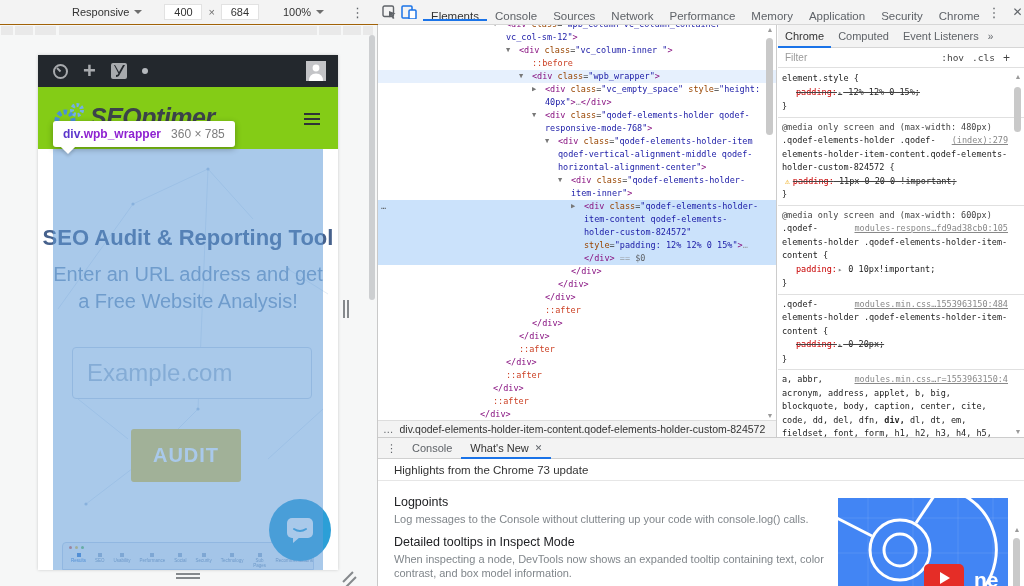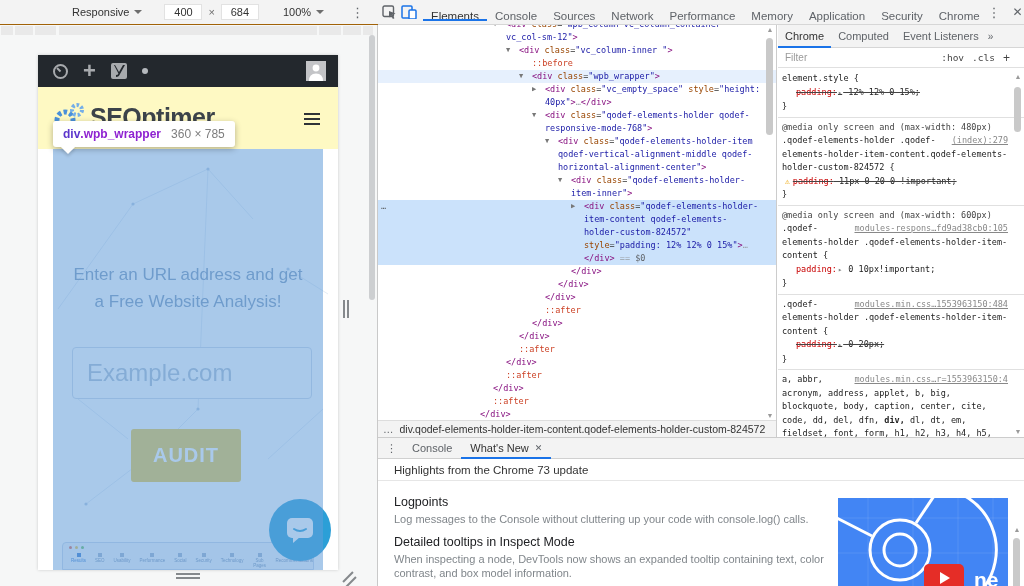--- a/index.html
+++ b/index.html
@@ -21,29 +21,29 @@
   .bm-strip div { position:absolute; top:0; height:9px; background:#e9e9e9; }
   .page-scrollbar { position:absolute; left:369px; top:35px; width:6px; height:265px; background:#cdcfd1; border-radius:3px; }
 
   .viewport { position:absolute; left:38px; top:55px; width:300px; height:515px; background:#fff; box-shadow:0 0 3px rgba(0,0,0,.18); overflow:hidden; }
   .admin-bar { position:absolute; left:0; top:0; width:300px; height:32px; background:#23282d; display:flex; align-items:center; }
   .ab-icon { margin-left:14px; display:flex; align-items:center; }
   .ab-plus { color:#a7aaad; font-size:22px; font-weight:bold; line-height:20px; }
   .ab-dot { width:6px; height:6px; border-radius:50%; background:#b5b9bd; }
   .ab-avatar { margin-left:auto; margin-right:12px; }
 
-  .site-header { position:absolute; left:0; top:32px; width:300px; height:62px; background:#fef9c3; }
+  .site-header { position:absolute; left:0; top:32px; width:300px; height:62px; background:#84cc16;font-style:italic; }
   .logo { position:absolute; left:14px; top:14px; display:flex; align-items:center; }
   .logo-text { font-size:25px; font-weight:bold; color:#3c434a; letter-spacing:-0.5px; margin-left:4px; }
   .hamburger { position:absolute; right:18px; top:26px; width:16px; cursor:pointer; }
   .hamburger div { height:2px; background:#2f3337; margin-bottom:3px; }
 
   .hero { position:absolute; left:0; top:94px; width:300px; height:421px; background:#fff; overflow:hidden; }
   .hero-title { position:absolute; left:0; top:76px; width:100%; text-align:center; font-size:22px; font-weight:bold; color:#46618c; }
-  .hero-sub { position:absolute; left:0; top:112px; width:100%; text-align:center; font-size:17px; color:#7e9bbd; line-height:27px; }
+  .hero-sub { position:absolute; left:0; top:112px; width:100%; text-align:center; font-size:20px; color:#7e9bbd; line-height:27px; }
   .hero-input { position:absolute; left:34px; top:198px; width:240px; height:52px; border:1px solid #cfdae8; border-radius:4px; background:#fff; font-size:24px; color:#5b7894; padding-left:14px; font-family:"Liberation Sans",sans-serif; }
   .hero-input::placeholder { color:#aebfd2; }
   .hero-btn { position:absolute; left:93px; top:280px; width:110px; height:53px; background:#edc94a; border:none; border-radius:3px; color:#fff; font-size:20px; font-weight:bold; letter-spacing:1px; font-family:"Liberation Sans",sans-serif; cursor:pointer; }
   .chat-bubble { position:absolute; left:231px; top:350px; width:62px; height:62px; border-radius:50%; background:#2b9fd7; display:flex; align-items:center; justify-content:center; cursor:pointer; }
   .mockup { position:absolute; left:24px; top:393px; width:252px; height:28px; background:#f3f7fb; border:1px solid #c9d7ea; border-radius:4px 4px 0 0; }
   .mockup-dots { display:flex; gap:3px; padding:3px 0 0 6px; }
   .mockup-dots i { width:3px; height:3px; border-radius:50%; display:block; }
   .mockup-tabs { display:flex; gap:9px; padding:4px 0 0 8px; }
   .mockup-tab { font-size:4.5px; color:#7a93b5; text-align:center; }
   .mockup-tab .sq { width:4px; height:4px; background:#9fb4cf; margin:0 auto 1px; }
@@ -227,20 +227,21 @@
           <g fill="#b7cbe2">
               <circle cx="95" cy="55" r="1.6"></circle>
               <circle cx="170" cy="20" r="1.6"></circle>
               <circle cx="160" cy="260" r="1.6"></circle>
               <circle cx="120" cy="300" r="1.6"></circle>
               <circle cx="250" cy="120" r="1.6"></circle>
               <circle cx="48" cy="355" r="1.6"></circle>
             </g>
         </svg>
 
+        <div class="hero-title">SEO Audit &amp; Reporting Tool</div>
         <div class="hero-sub">
           <span>Enter an URL address and get</span><br>
           <span>a Free Website Analysis!</span>
         </div>
         <input class="hero-input" placeholder="Example.com" style="">
         <button class="hero-btn">AUDIT</button>
 
         <div class="mockup">
           <div class="mockup-dots">
             <i style="background:#e06c5f"></i>

